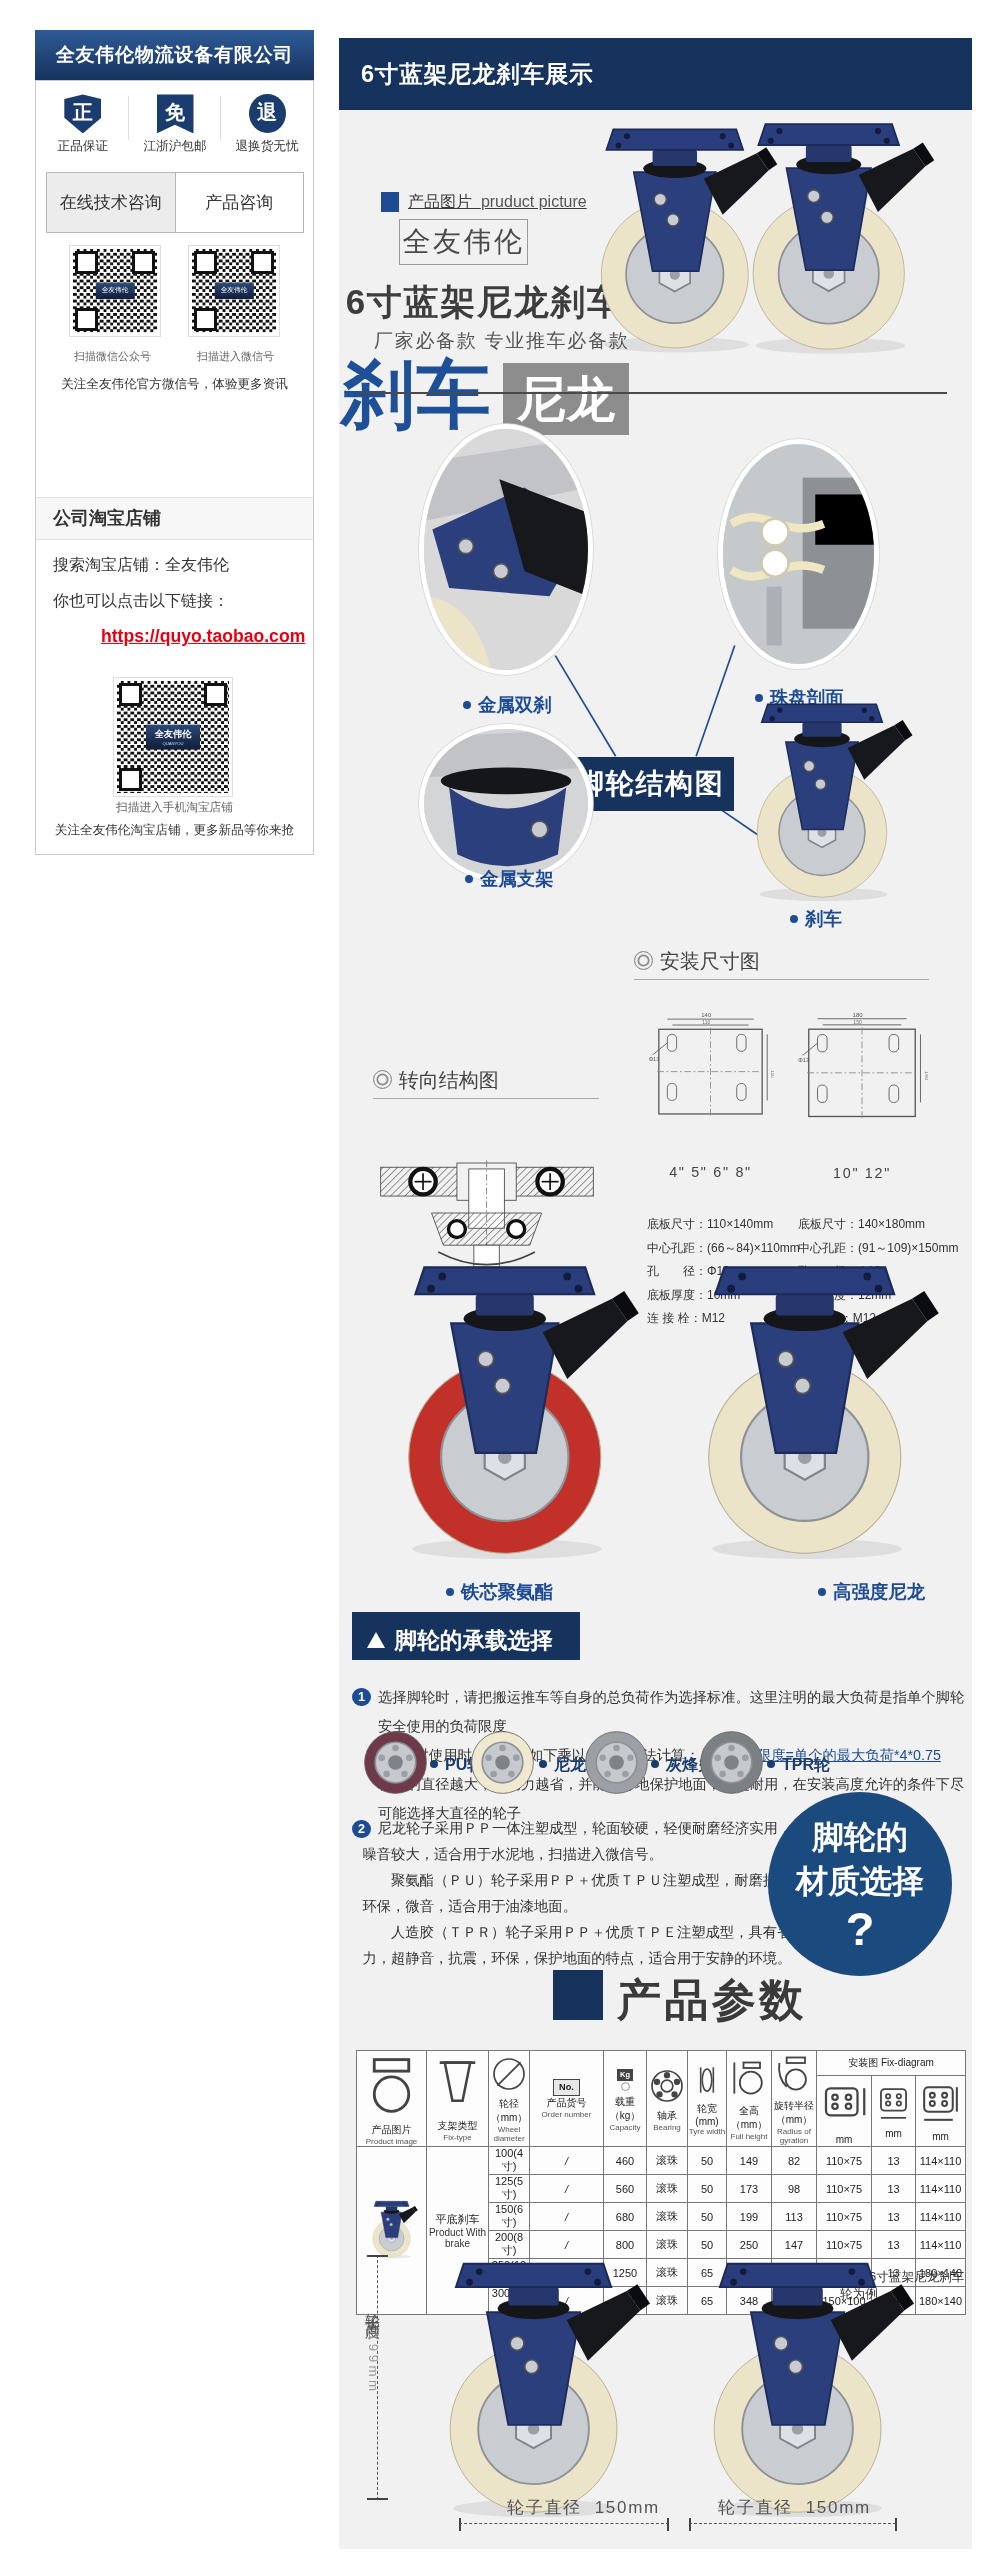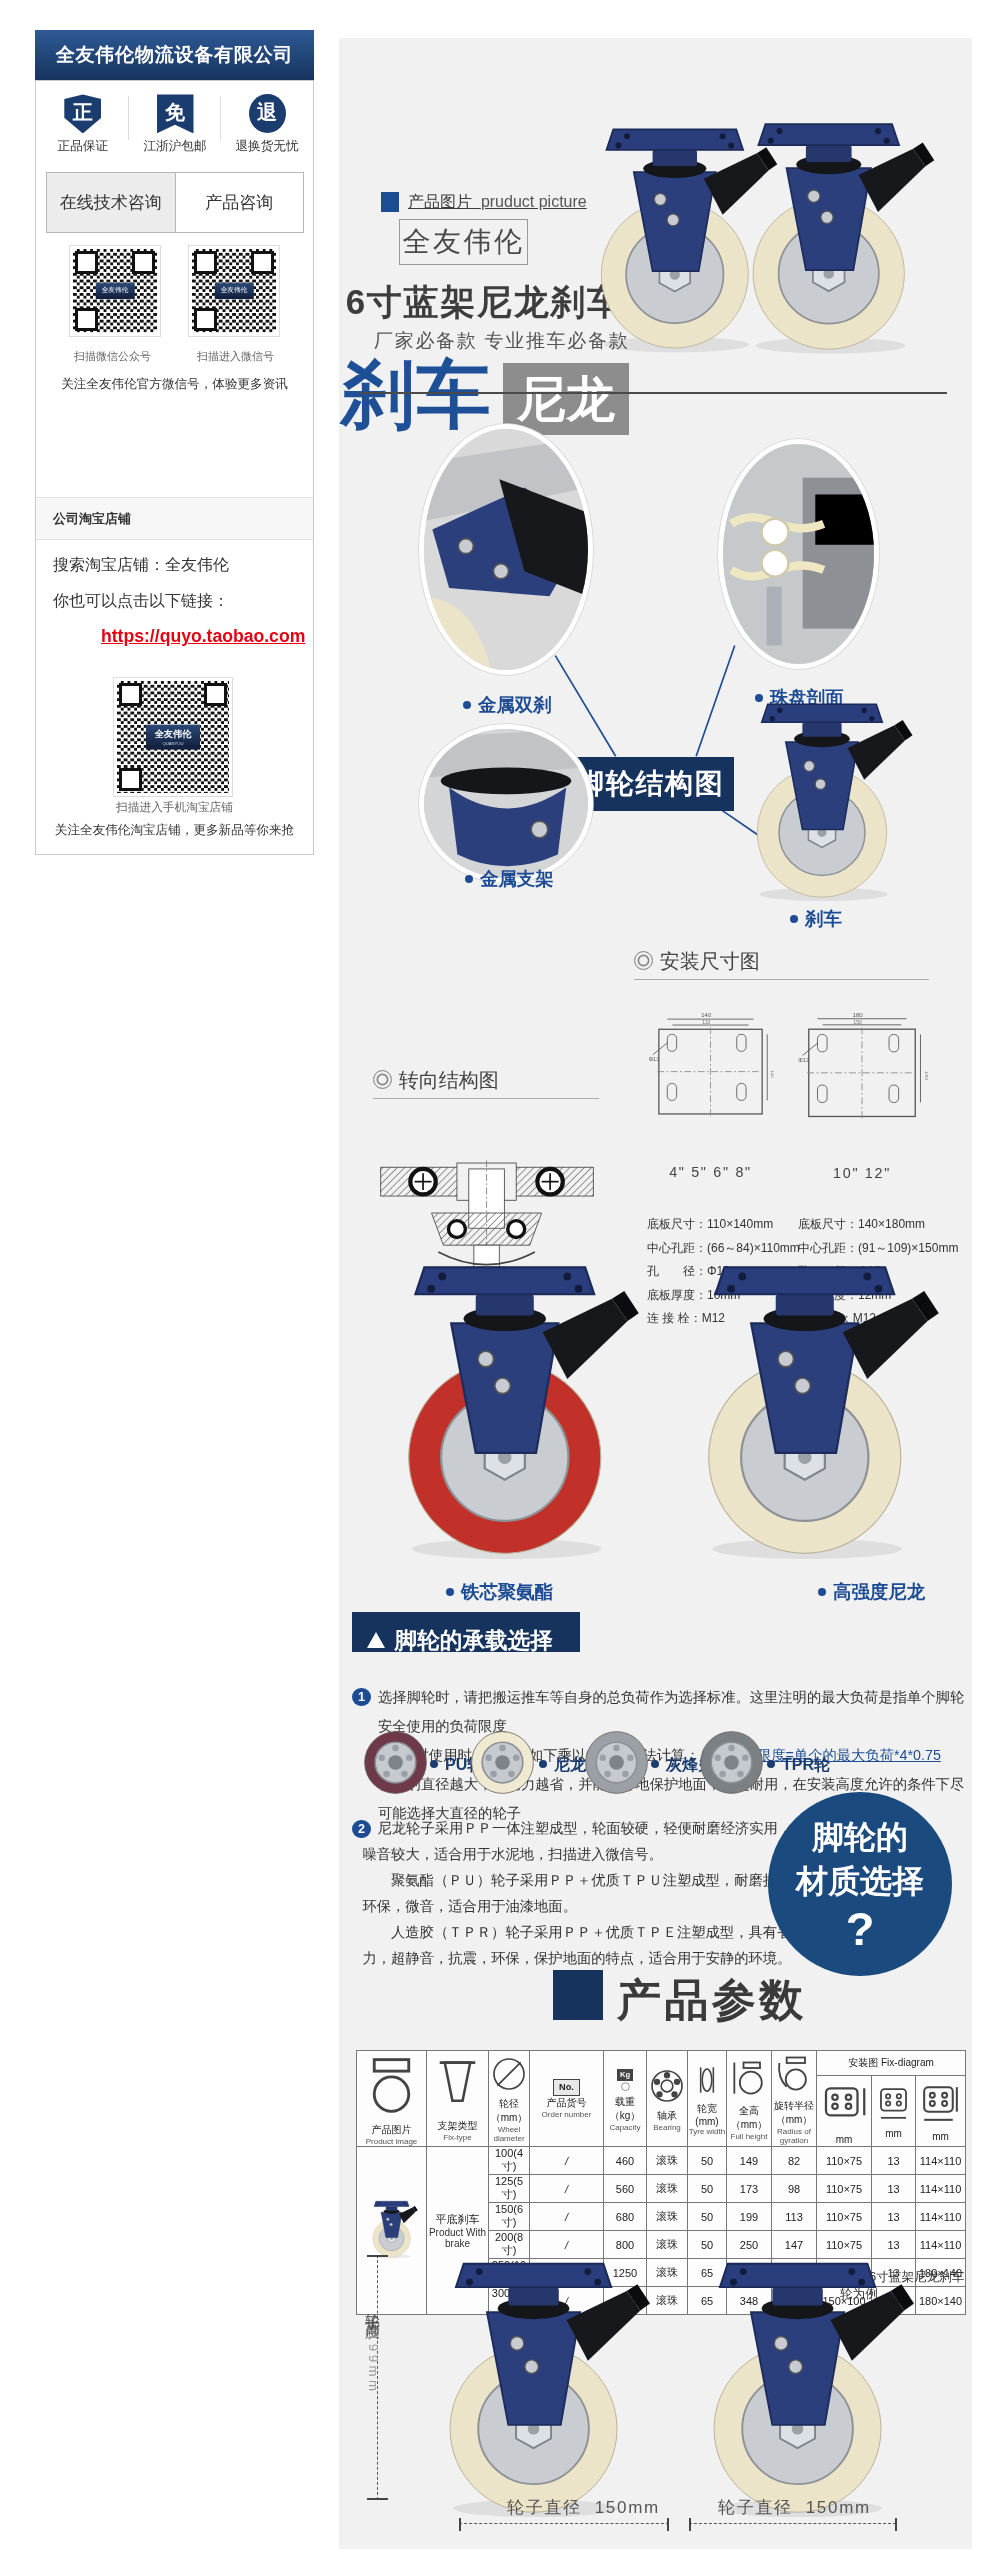--- a/index.html
+++ b/index.html
@@ -19,21 +19,21 @@
   .sb-tabs{position:absolute;left:10px;top:91px;width:256px;height:59px;border:0.8px solid #b7b7b7;display:flex;}
   .sb-tab{flex:1;font-size:17px;color:#333;display:flex;align-items:center;justify-content:center;background:#fff;}
   .sb-tab.on{background:#ececec;border-right:0.8px solid #b7b7b7;}
   .qr{position:absolute;background:conic-gradient(#111 25%,#fff 0 50%,#111 0 75%,#fff 0) 0 0/6.7px 6.7px;border:3.4px solid #fff;outline:0.8px solid #ddd;}
   .qr .finder{position:absolute;width:17px;height:17px;border:3.4px solid #111;background:#fff;}
   .qr .f1{left:1.7px;top:1.7px;} .qr .f2{right:1.7px;top:1.7px;} .qr .f3{left:1.7px;bottom:1.7px;}
   .qr .clabel{position:absolute;left:50%;top:50%;transform:translate(-50%,-50%);background:linear-gradient(#2b4877,#101d3a);color:#fff;text-align:center;padding:3.4px 5px;}
   .qr-cap{position:absolute;font-size:11px;color:#666;text-align:center;}
   .sb-note{position:absolute;font-size:12.6px;color:#333;text-align:center;width:100%;}
   .store-band{position:absolute;left:0;top:416px;width:100%;height:41px;background:#f7f7f7;border-top:0.8px solid #e2e2e2;border-bottom:0.8px solid #e2e2e2;}
-  .store-band span{font-size:13px;font-weight:bold;color:#333;line-height:41px;margin-left:17px;}
+  .store-band span{font-size:18px;font-weight:bold;color:#333;line-height:41px;margin-left:17px;}
   .store-line{position:absolute;left:17px;font-size:16px;color:#333;}
   .store-link{position:absolute;left:17px;font-size:17.6px;color:#e60012;text-decoration:underline;font-weight:bold;}
   
   #main{left:339px;top:38px;width:633px;height:2511px;background:#f1f1f2;}
   .m-header{position:absolute;left:0;top:0;width:633px;height:72px;background:#16335e;}
   .m-header span{color:#fff;font-size:23.5px;font-weight:bold;line-height:72px;margin-left:22px;letter-spacing:0.8px;}
   .sq{background:#1d4c94;display:inline-block;}
   .sec-label{position:absolute;font-size:16px;color:#3c3c3c;text-decoration:underline;}
   .brand-box{position:absolute;border:1.7px solid #9a9a9a;color:#4a4a4a;font-size:28px;text-align:center;letter-spacing:2.5px;}
   .hero-title{position:absolute;font-size:35px;font-weight:bold;color:#3d3d3d;letter-spacing:1.7px;}
@@ -165,20 +165,23 @@
           <span style="display:block;font-size:4.2px;color:#cfd8ea;">QUANYOU</span>
         </span>
       </div>
       <div class="qr-cap" style="left:0;top:719px;width:100%;font-size:11.7px;">扫描进入手机淘宝店铺</div>
       <div class="sb-note" style="top:741px;">关注全友伟伦淘宝店铺，更多新品等你来抢</div>
     </div>
   </div>
 
   <div id="main" class="abs">
 
+    <div class="m-header">
+      <span>6寸蓝架尼龙刹车展示</span>
+    </div>
 
     <span class="sq abs" style="left:42px;top:154px;width:18.4px;height:20px;"></span>
     <div class="sec-label" style="left:69px;top:154px;">
       <span>产品图片</span>&nbsp;&nbsp;<span style="color:#555;">pruduct picture</span>
     </div>
     <div class="brand-box" style="left:60px;top:181px;width:127px;height:44px;line-height:44px;">全友伟伦</div>
     <div class="hero-title" style="left:6.7px;top:241px;">6寸蓝架尼龙刹车轮</div>
     <div class="hero-sub" style="left:35px;top:290px;">厂家必备款  专业推车必备款</div>
     <div class="word-brake" style="left:1.7px;top:308px;">刹车</div>
     <div class="word-nylon" style="left:164px;top:325px;width:126px;height:72px;line-height:72px;">尼龙</div>
@@ -325,21 +328,21 @@
 
     <svg class="abs" style="left:34px;top:1222px;width:268px;height:303px;color:#c23129;" viewBox="0 0 240 270">
         <use href="#caster"></use>
       </svg>
     <svg class="abs" style="left:334px;top:1222px;width:268px;height:303px;color:#ece4c8;" viewBox="0 0 240 270">
         <use href="#caster"></use>
       </svg>
     <div class="callout" style="left:107px;top:1541px;"><span class="dot"></span><span>铁芯聚氨酯</span></div>
     <div class="callout" style="left:479px;top:1541px;"><span class="dot"></span><span>高强度尼龙</span></div>
 
-    <div class="banner" style="left:12.6px;top:1574px;width:228px;height:40px;line-height:57px;">
+    <div class="banner" style="left:12.6px;top:1574px;width:228px;height:48px;line-height:57px;">
       <span class="tri"></span><span>脚轮的承载选择</span>
     </div>
     <span class="numc abs" style="left:13.4px;top:1650px;">1</span>
     <div class="ptext" style="left:39px;top:1645px;width:587px;">
       <span>选择脚轮时，请把搬运推车等自身的总负荷作为选择标准。这里注明的最大负荷是指单个脚轮安全使用的负荷限度</span><br>
       <span>4个同时使用时，请按照如下乘以0.75的方法计算：</span><span class="formula">总负荷的限度=单个的最大负荷*4*0.75</span><br>
       <span>轮子的直径越大，推动力越省，并能更好地保护地面，且更耐用，在安装高度允许的条件下尽可能选择大直径的轮子</span>
     </div>
     <svg class="abs" style="left:23.5px;top:1692px;width:65px;height:65px;color:#6e3a4a;" viewBox="0 0 80 80">
         <use href="#mwheel"></use>

